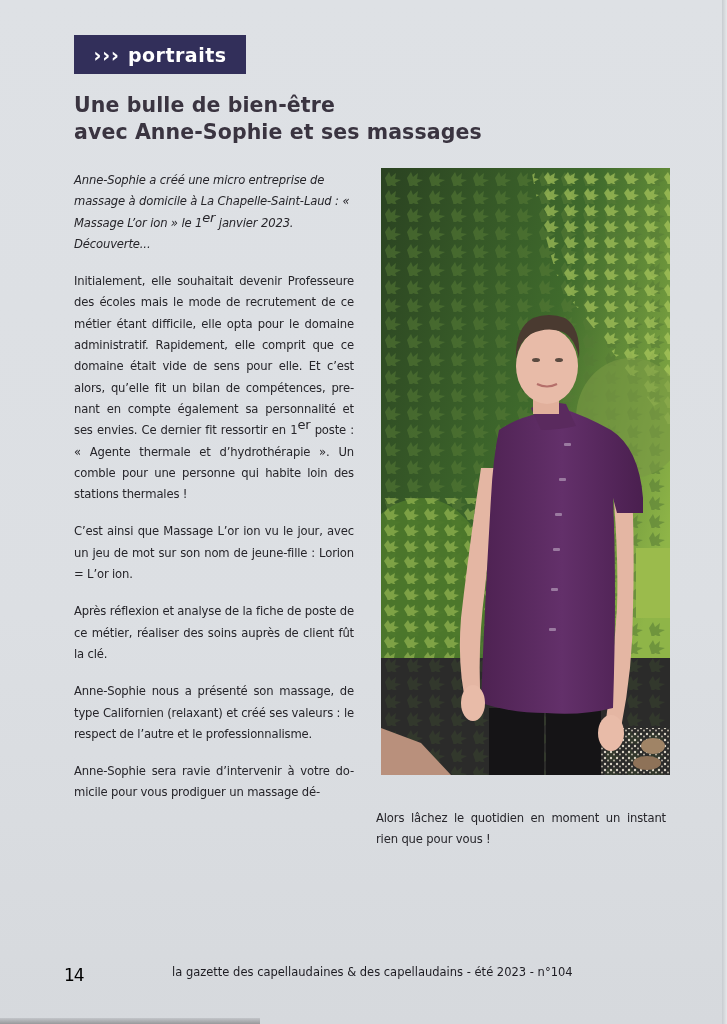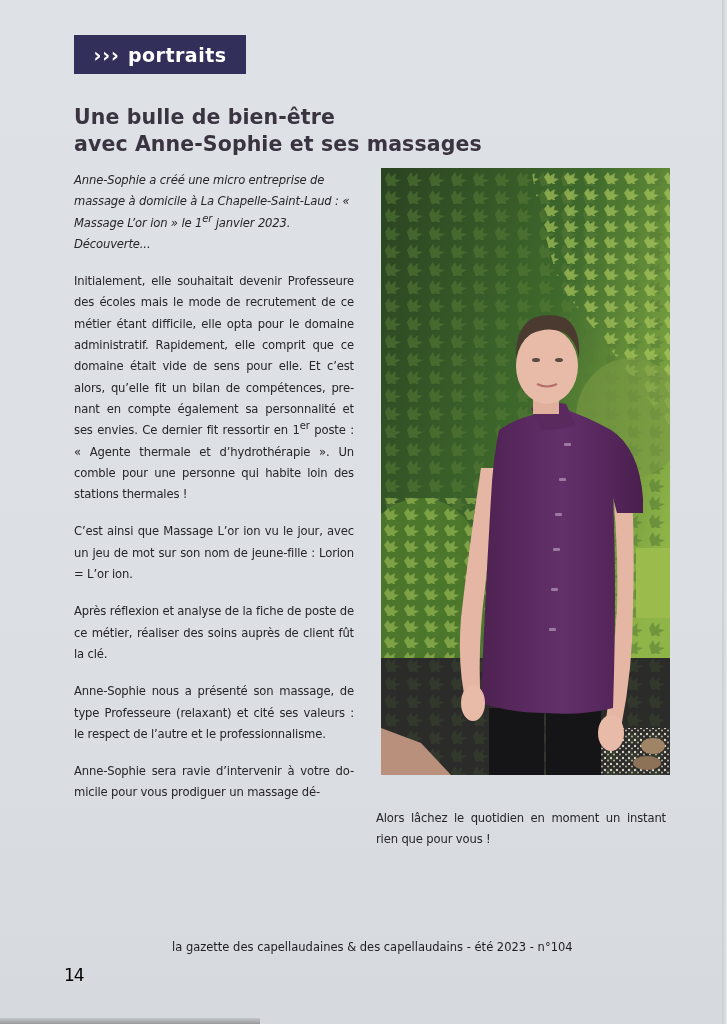--- a/index.html
+++ b/index.html
@@ -53,21 +53,21 @@
       margin-right: 8px;
       letter-spacing: 1px;
     }
     .section-badge .label {
       text-transform: lowercase;
       text-align: right;
     }
     .headline {
       position: absolute;
       left: 74px;
-      top: 104px;
+      top: 92px;
       width: 520px;
       margin: 0;
       font-family: "DejaVu Sans", sans-serif;
       font-weight: bold;
       font-size: 20.5px;
       line-height: 27px;
       color: #3a3440;
       letter-spacing: 0.1px;
     }
     .headline span { display: block; }
@@ -90,21 +90,21 @@
       text-align: justify;
       color: #26252a;
       font-family: "DejaVu Sans", sans-serif;
       letter-spacing: -0.15px;
     }
     p.para.italic {
       font-style: italic;
       text-align: left;
     }
     sup {
-      font-size: 10px;
+      font-size: 13px;
       vertical-align: 5px;
       line-height: 0;
     }
     .photo {
       position: absolute;
       left: 381px;
       top: 168px;
       width: 289px;
       height: 607px;
       overflow: hidden;
@@ -117,21 +117,21 @@
       top: 965px;
       font-family: "DejaVu Sans", sans-serif;
       font-size: 17px;
       color: #000000;
       font-weight: normal;
       letter-spacing: -1px;
     }
     .footer-title {
       position: absolute;
       left: 172px;
-      top: 940px;
+      top: 965px;
       font-family: "DejaVu Sans", sans-serif;
       font-size: 11.5px;
       color: #1d1c22;
       letter-spacing: 0px;
       white-space: nowrap;
     }
   </style>
 </head>
 <body>
 
@@ -151,21 +151,21 @@
 <div class="col-left">
   <p class="para italic"><span>Anne-Sophie a créé une micro entreprise de massage à domicile à La Chapelle-Saint-Laud : « Massage L’or ion » le 1</span><sup>er</sup><span> janvier 2023. Découverte...</span></p>
 
 
   <p class="para"><span>Initialement, elle souhaitait devenir Professeure des écoles mais le mode de recrutement de ce métier étant difficile, elle opta pour le domaine administratif. Rapidement, elle comprit que ce domaine était vide de sens pour elle. Et c’est alors, qu’elle fit un bilan de compétences, pre-nant en compte également sa personnalité et ses envies. Ce dernier fit ressortir en 1</span><sup>er</sup><span> poste : « Agente thermale et d’hydrothérapie ». Un comble pour une personne qui habite loin des stations thermales !</span></p>
 
   <p class="para">C’est ainsi que Massage L’or ion vu le jour, avec un jeu de mot sur son nom de jeune-fille : Lorion = L’or ion.</p>
 
   <p class="para">Après réflexion et analyse de la fiche de poste de ce métier, réaliser des soins auprès de client fût la clé.</p>
 
-  <p class="para">Anne-Sophie nous a présenté son massage, de type Professeure (relaxant) et cité ses valeurs : le respect de l’autre et le professionnalisme.</p>
+  <p class="para">Anne-Sophie nous a présenté son massage, de type Californien (relaxant) et créé ses valeurs : le respect de l’autre et le professionnalisme.</p>
 
 
   <p class="para">Anne-Sophie sera ravie d’intervenir à votre do-micile pour vous prodiguer un massage dé-</p>
 </div>
 
 <div class="photo">
   <svg width="289" height="607" viewBox="0 0 289 607" xmlns="http://www.w3.org/2000/svg">
     <defs>
       <linearGradient id="bgFoliage" x1="0" y1="0" x2="1" y2="0.6">
         <stop offset="0" stop-color="#2a4221"></stop>

